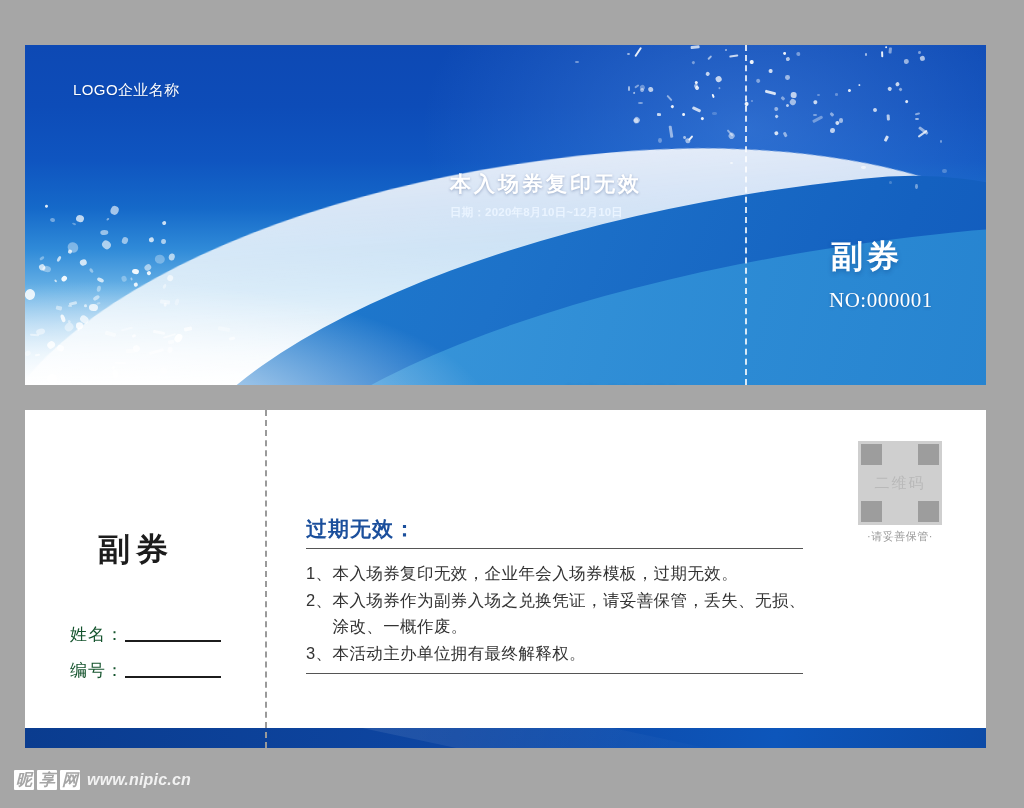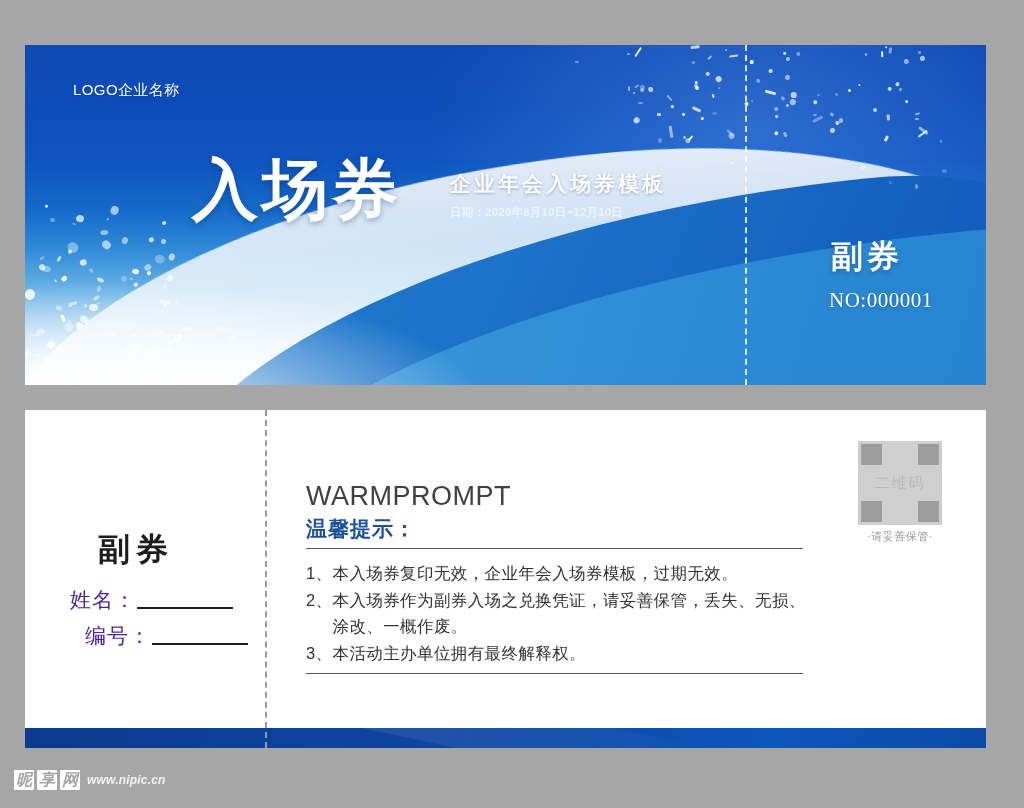--- a/index.html
+++ b/index.html
@@ -129,29 +129,30 @@
     content:""; position:absolute; left:35%; top:-60%; width:40%; height:260%;
     background:linear-gradient(100deg,rgba(255,255,255,.09),rgba(255,255,255,0));
     transform:rotate(12deg);
   }
 
   .left-stub-title{
     position:absolute; left:98px; top:528px;
     font-size:32px; font-weight:700; letter-spacing:6px; color:#1c1c1c;
   }
   .field{
-    position:absolute; font-size:21px; color:#4c1d95; letter-spacing:1px;
+    position:absolute; font-size:17px; color:#14532d; letter-spacing:1px;
     white-space:nowrap;
+    margin-top:37px;
   }
   .field .line{
     display:inline-block; border-bottom:2px solid #1c1c1c;
     width:96px; margin-left:1px; vertical-align:-2px;
   }
   .f-name{ left:70px; top:586px; }
-  .f-code{ left:85px; top:622px; }
+  .f-code{ left:70px; top:622px; }
 
   .wp-en{
     position:absolute; left:306px; top:481px;
     font-size:27px; font-weight:400; color:#404040; letter-spacing:.5px;
   }
   .wp-cn{
     position:absolute; left:306px; top:515px;
     font-size:21px; font-weight:700; color:#1b4f9c; letter-spacing:1px;
   }
   .rule-top{
@@ -206,21 +207,21 @@
   .wm-cn{
     display:flex; gap:3px;
   }
   .wm-cn span{
     display:inline-block; background:#fff; color:#a6a6a6;
     font-family:"DejaVu Sans",sans-serif; font-weight:700;
     font-size:16px; line-height:20px; padding:0 2px; border-radius:1px;
     font-style:italic;
   }
   .wm-url{
-    color:#f2f2f2; font-size:12px; font-style:italic; font-weight:700;
+    color:#f2f2f2; font-size:16px; font-style:italic; font-weight:700;
     letter-spacing:.2px;
   }
   .wm-id{
     position:absolute; right:14px; top:15px;
     background:rgba(150,150,150,.55); color:#efefef;
     font-size:11.5px; padding:2px 5px; letter-spacing:.2px;
   }
 </style>
 </head>
 <body>
@@ -405,24 +406,23 @@
         <div class="spark" style="left: 90.2128px; top: 316.943px; width: 11.3358px; height: 2.31797px; opacity: 0.59; border-radius: 1px; transform: rotate(1.69859deg);"></div>
         <div class="spark" style="left: 192.955px; top: 282.124px; width: 11.7268px; height: 3.84281px; opacity: 0.33; border-radius: 1px; transform: rotate(9.67041deg);"></div>
         <div class="spark" style="left: 30.2851px; top: 301.769px; width: 6.67996px; height: 3.59889px; opacity: 0.3; border-radius: 1px; transform: rotate(-13.7803deg);"></div>
         <div class="spark" style="left: 10.3045px; top: 308.805px; width: 5.14622px; height: 1.99412px; opacity: 0.62; border-radius: 1px; transform: rotate(-9.54927deg);"></div>
       </div>
 
     <div class="perf-blue"></div>
 
     <div class="logo-text">LOGO企业名称</div>
 
-    <div class="main-title">入场券</div>
 
     <div class="sub-wrap">
-      <div class="sub-title">企业年会入场券模板</div>
+      <div class="sub-title">本入场券复印无效</div>
       <div class="sub-date">日期：2020年8月10日~12月10日</div>
     </div>
 
     <div class="no-main">NO:000001</div>
 
     <div class="stub-title">副券</div>
     <div class="stub-no">NO:000001</div>
   </div>
 
   <div class="ticket-white">
@@ -432,22 +432,21 @@
 
   <div class="left-stub-title">副券</div>
 
   <div class="field f-name">
     <span>姓名：</span><span class="line"></span>
   </div>
   <div class="field f-code">
     <span>编号：</span><span class="line"></span>
   </div>
 
-  <div class="wp-en">WARMPROMPT</div>
-  <div class="wp-cn">温馨提示：</div>
+  <div class="wp-cn">过期无效：</div>
   <div class="rule-top"></div>
 
   <div class="terms" id="terms-list">
       <div class="term">
         <span class="idx">1、</span>
         <span class="txt">本入场券复印无效，企业年会入场券模板，过期无效。</span>
       </div>
       <div class="term">
         <span class="idx">2、</span>
         <span class="txt">本入场券作为副券入场之兑换凭证，请妥善保管，丢失、无损、涂改、一概作废。</span>

